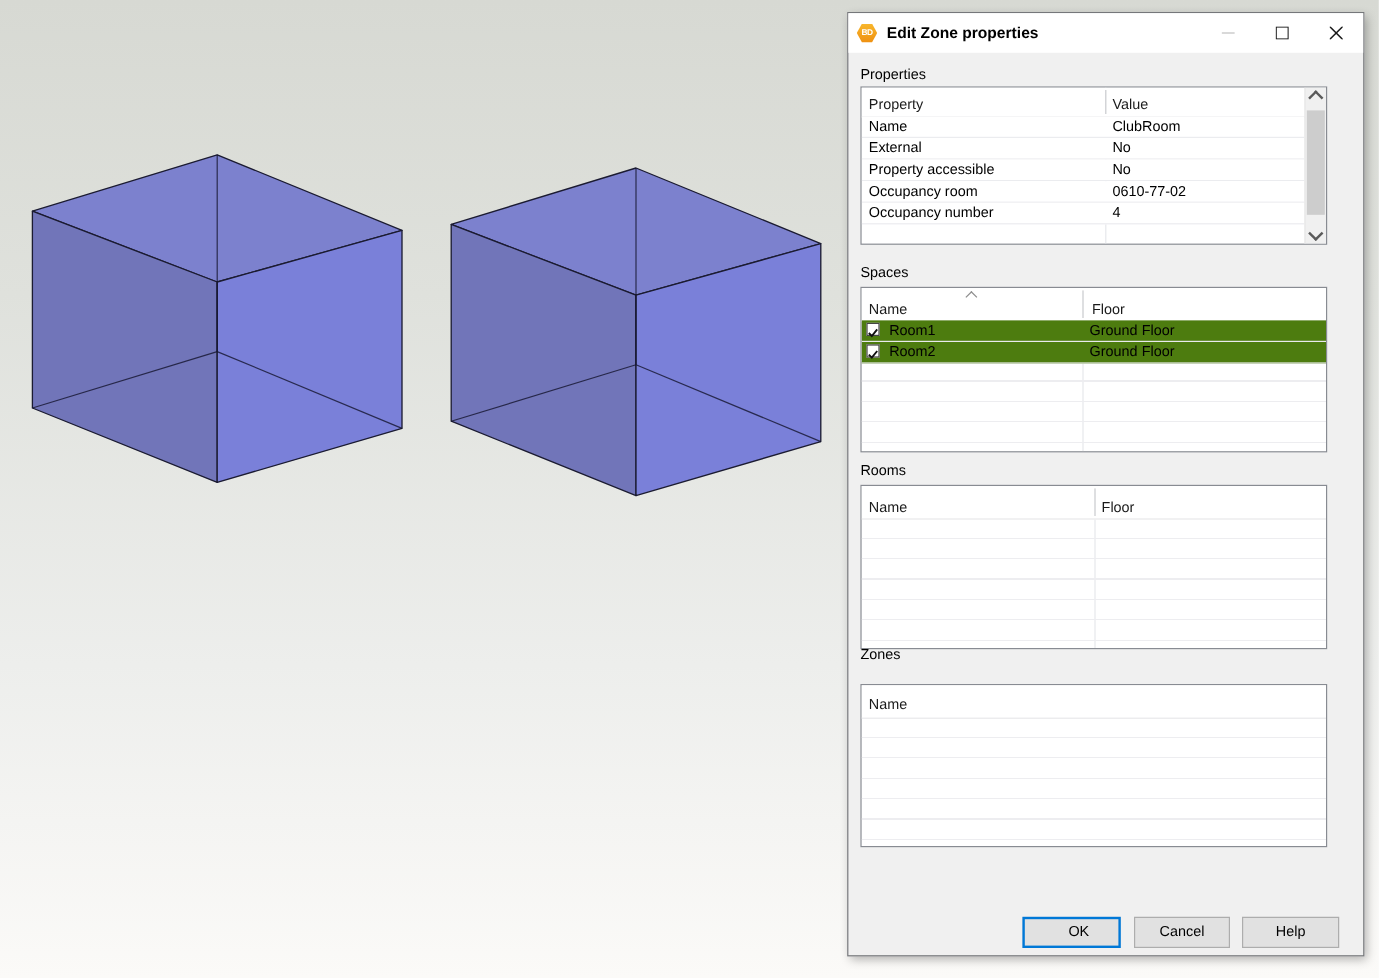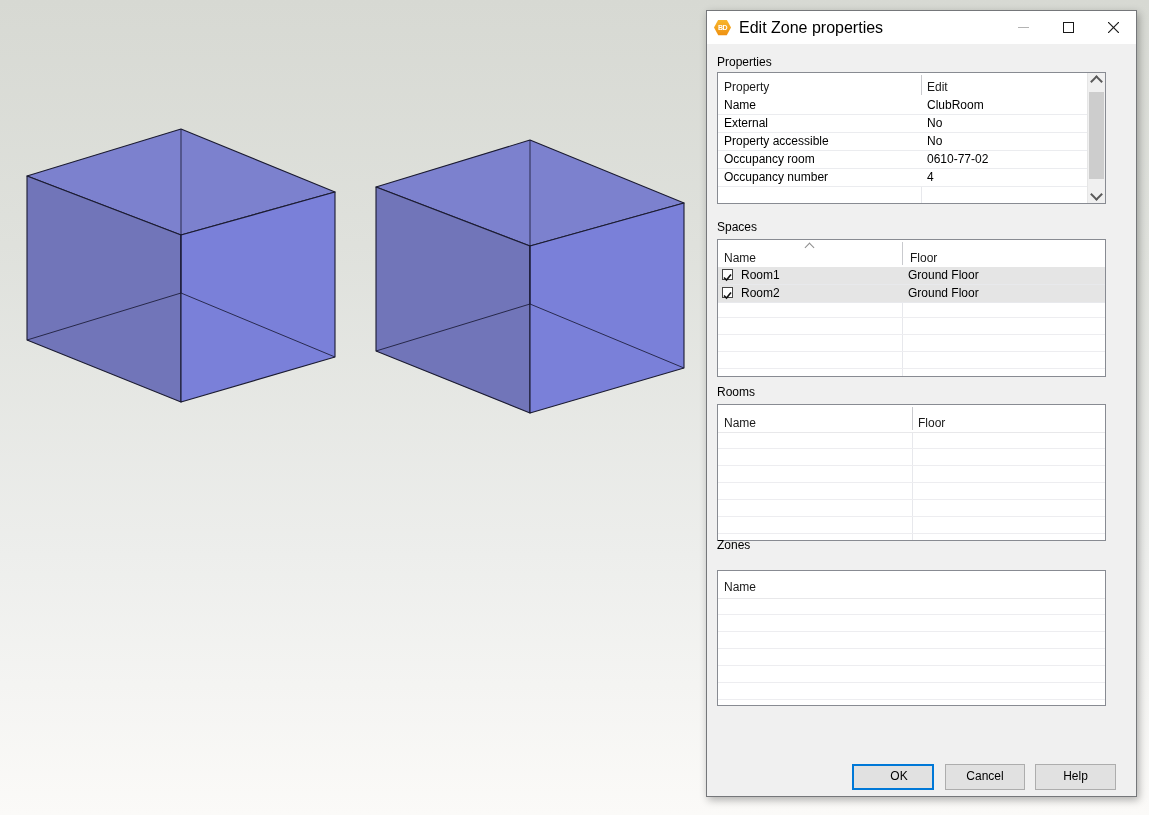--- a/index.html
+++ b/index.html
@@ -20,41 +20,41 @@
     font-size:12px;color:#000;
   }
   .titlebar{height:33px;background:#fff;display:flex;align-items:center;padding-left:7px;}
   .app-icon{
     width:17px;height:16px;flex:0 0 auto;
     clip-path:polygon(25% 2%,75% 2%,100% 50%,75% 98%,25% 98%,0% 50%);
     background:linear-gradient(180deg,#f8b62c,#ee8f10);
     color:#fff;font-size:7px;font-weight:bold;letter-spacing:-.5px;
     display:flex;align-items:center;justify-content:center;
   }
-  .title-text{margin-left:8px;font-size:16px;}
+  .title-text{margin-left:8px;font-size:13px;font-weight:bold;}
   .caption-buttons{margin-left:auto;display:flex;height:33px;}
   .cap-btn{width:45px;height:33px;display:flex;align-items:center;justify-content:center;}
   .group-label{position:absolute;left:10px;font-size:12px;}
   
   .tbl{
     position:absolute;left:10px;width:389px;box-sizing:border-box;background:#fff;
     border:1px solid #888b92;overflow:hidden;
   }
   .hdr{position:absolute;left:0;right:0;top:0;background:#fff;border-bottom:1px solid #e8e8ea;}
   .hdr span{position:absolute;color:#1a1a1a;}
   .vdiv{position:absolute;top:0;bottom:0;width:1px;background:#e7e8ec;}
   .vdiv-hdr{position:absolute;top:2px;width:1px;background:#c9cace;}
   .rowgrid{
     position:absolute;left:0;right:0;bottom:0;
     background:repeating-linear-gradient(to bottom,transparent 0 16px,#ededf0 16px 17px);
   }
   .p-row{position:relative;height:17px;line-height:17px;border-bottom:1px solid #ebecef;background:#fff;}
   .p-row .c1{position:absolute;left:6px;}
   .p-row .c2{position:absolute;left:209px;}
-  .s-row{position:relative;height:17px;line-height:17px;border-bottom:1px solid #e8e9ec;background:#e5e5e5;padding-left:40px;}
+  .s-row{position:relative;height:17px;line-height:17px;border-bottom:1px solid #e8e9ec;background:#4d7c0f;padding-left:40px;}
   .s-row .nm{position:absolute;left:23px;}
   .s-row .fl{position:absolute;left:190px;}
   .checkbox{
     position:absolute;left:4px;top:2px;width:11px;height:11px;box-sizing:border-box;
     border:1px solid #454545;background:#fff;
   }
   .chev{width:7px;height:7px;border-left:2px solid #5a5a5a;border-top:2px solid #5a5a5a;}
   .chev-up{transform:rotate(45deg);}
   .chev-down{transform:rotate(225deg);}
   .sort-chev{
@@ -118,21 +118,21 @@
       </div>
     </div>
   </div>
 
   <div class="group-label" style="top:44px">Properties</div>
 
   <div class="tbl" style="top:61px;height:132px">
     <div class="vdiv" style="left:203px"></div>
     <div class="hdr" style="height:24px">
       <span style="left:6px;top:7px">Property</span>
-      <span style="left:209px;top:7px">Edit</span>
+      <span style="left:209px;top:7px">Value</span>
       <div class="vdiv-hdr" style="left:203px;height:20px"></div>
     </div>
     <div style="position:absolute;left:0;right:18px;top:24px;bottom:0;overflow:hidden">
       <div class="p-row">
         <span class="c1">Name</span>
         <span class="c2">ClubRoom</span>
       </div>
       <div class="p-row">
         <span class="c1">External</span>
         <span class="c2">No</span>

